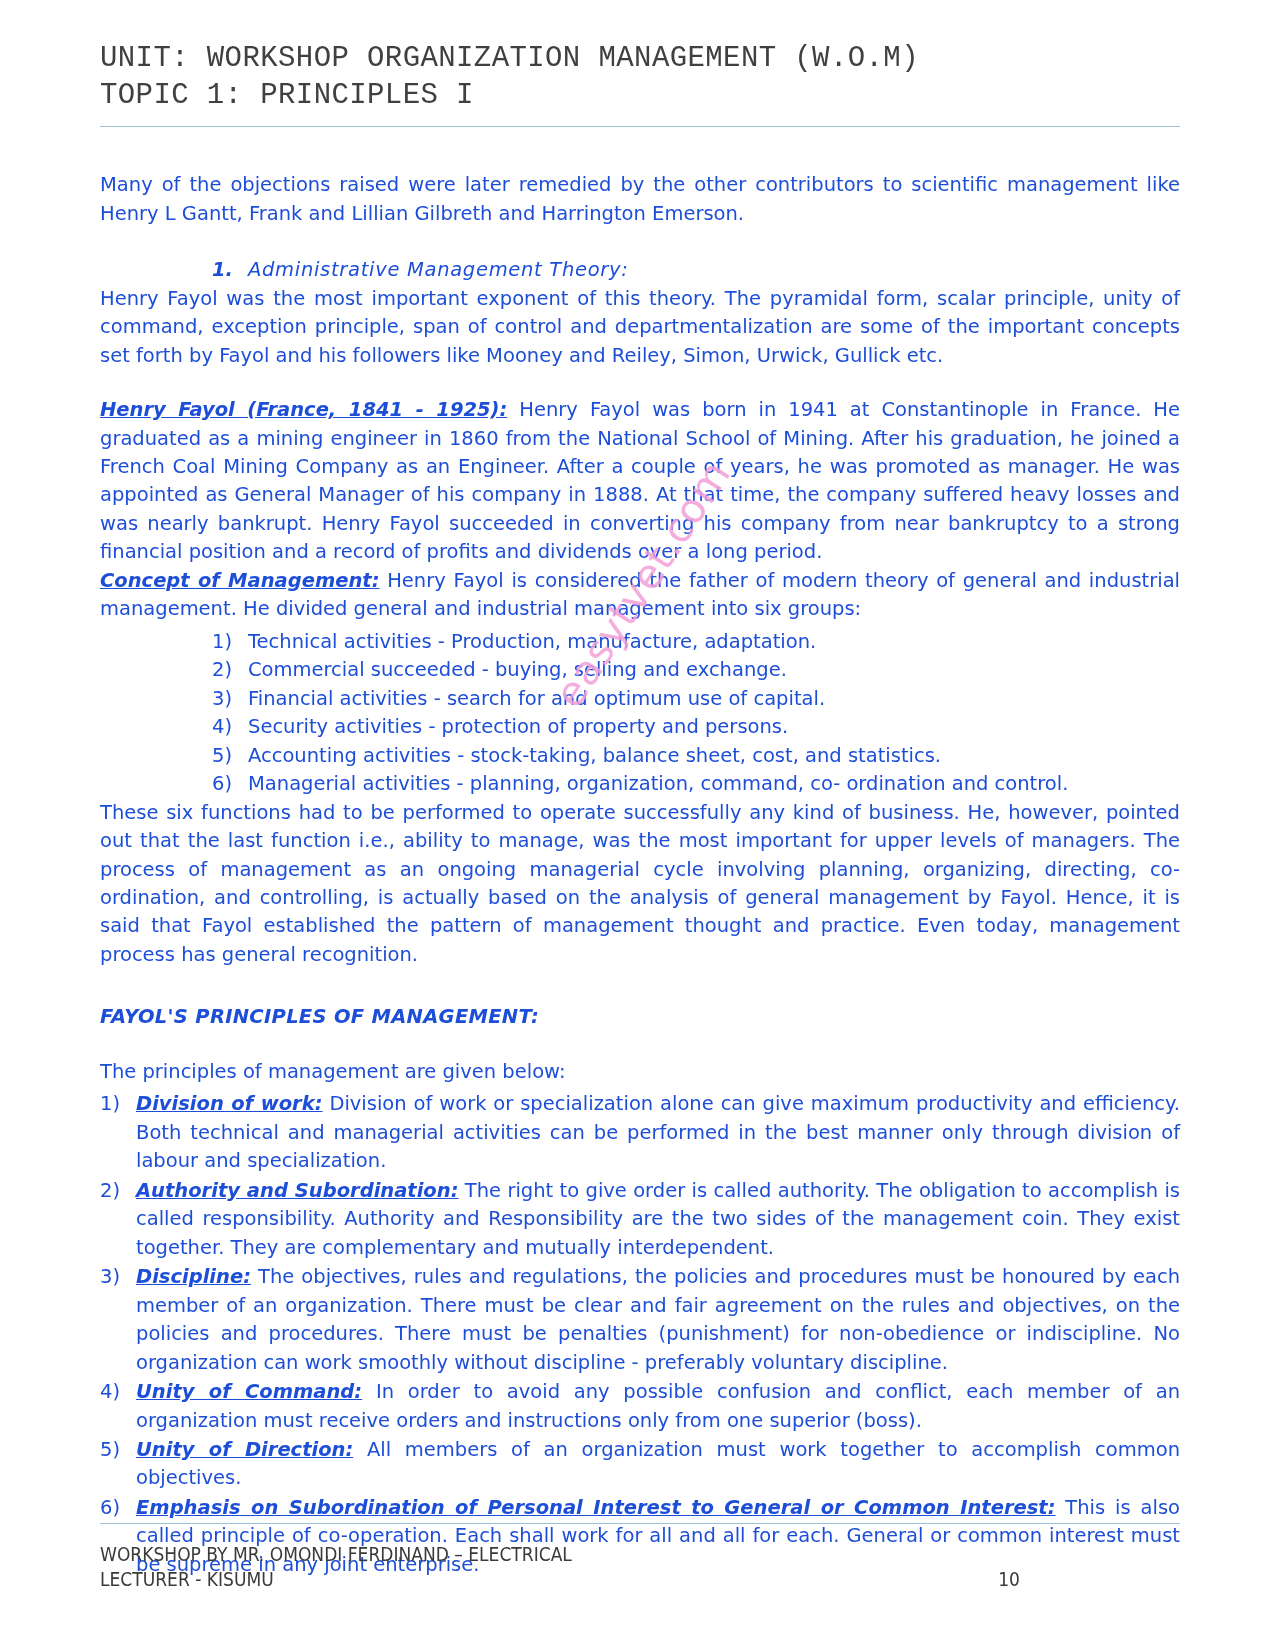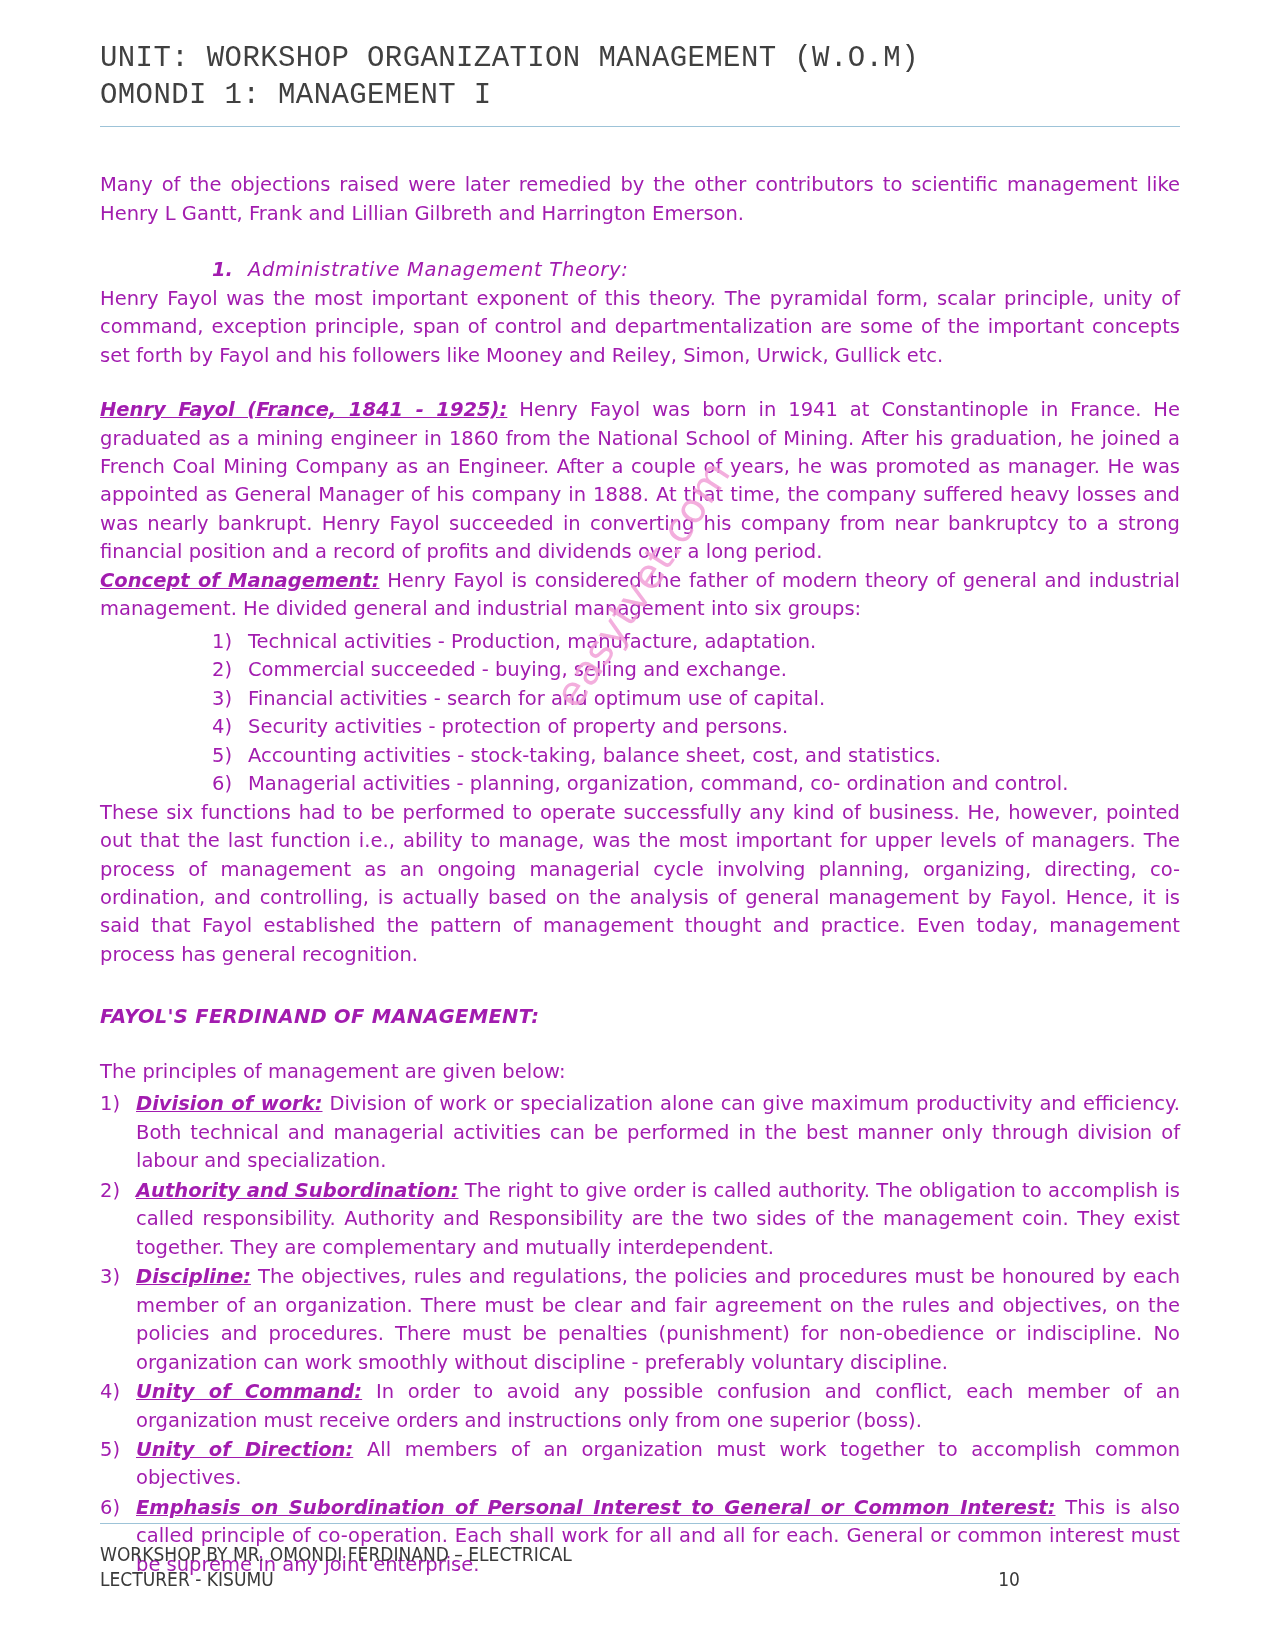--- a/index.html
+++ b/index.html
@@ -42,21 +42,21 @@
     border-bottom: 1.6px solid #9dc3d8;
     width: 1080px;
   }
 
   
   .body-block {
     margin-top: 44px;
     font-size: 19.5px;
     line-height: 1.46;
     text-align: justify;
-    color: #a21caf;
+    color: #1d4ed8;
   }
   p.para {
     margin: 0 0 0 0;
     text-align: justify;
   }
   p.spaced { margin-top: 26px; }
   .tight { margin-top: 0; }
   .bi { font-weight: bold; font-style: italic; text-decoration: underline; }
 
   
@@ -169,21 +169,21 @@
   }
 </style>
 </head>
 <body>
 
 <div class="page">
 
   <div class="content">
     <div class="doc-header">
       <div>UNIT: WORKSHOP ORGANIZATION MANAGEMENT (W.O.M)</div>
-      <div>OMONDI 1: MANAGEMENT I</div>
+      <div>TOPIC 1: PRINCIPLES I</div>
     </div>
     <div class="header-rule"></div>
 
     <div class="body-block">
 
       <p class="para">Many of the objections raised were later remedied by the other contributors to scientific management like Henry L Gantt, Frank and Lillian Gilbreth and Harrington Emerson.</p>
 
       <div class="theory-heading">
         <span class="num">1.</span>
         <span class="txt">Administrative Management Theory:</span>
@@ -217,21 +217,21 @@
           <span class="txt">Accounting activities - stock-taking, balance sheet, cost, and statistics.</span>
         </li>
         <li>
           <span class="num">6)</span>
           <span class="txt">Managerial activities - planning, organization, command, co- ordination and control.</span>
         </li>
       </ul>
 
       <p class="para tight">These six functions had to be performed to operate successfully any kind of business. He, however, pointed out that the last function i.e., ability to manage, was the most important for upper levels of managers. The process of management as an ongoing managerial cycle involving planning, organizing, directing, co-ordination, and controlling, is actually based on the analysis of general management by Fayol. Hence, it is said that Fayol established the pattern of management thought and practice. Even today, management process has general recognition.</p>
 
-      <div class="section-heading">FAYOL'S FERDINAND OF MANAGEMENT:</div>
+      <div class="section-heading">FAYOL'S PRINCIPLES OF MANAGEMENT:</div>
 
       <p class="para spaced">The principles of management are given below:</p>
 
       <ul class="principles">
         <li>
           <span class="num">1)</span>
           <span class="txt"><span class="bi">Division of work:</span><span> Division of work or specialization alone can give maximum productivity and efficiency. Both technical and managerial activities can be performed in the best manner only through division of labour and specialization.</span></span>
         </li>
         <li>
           <span class="num">2)</span>

